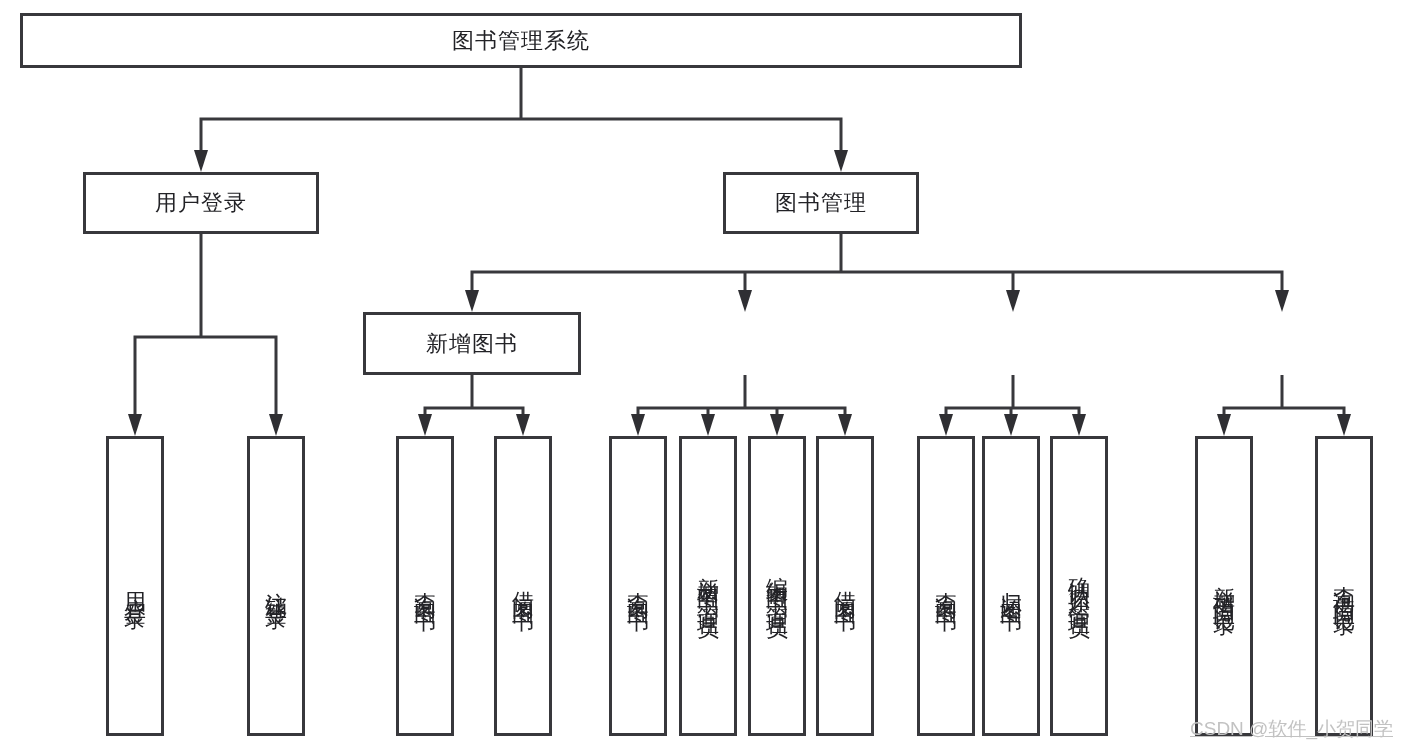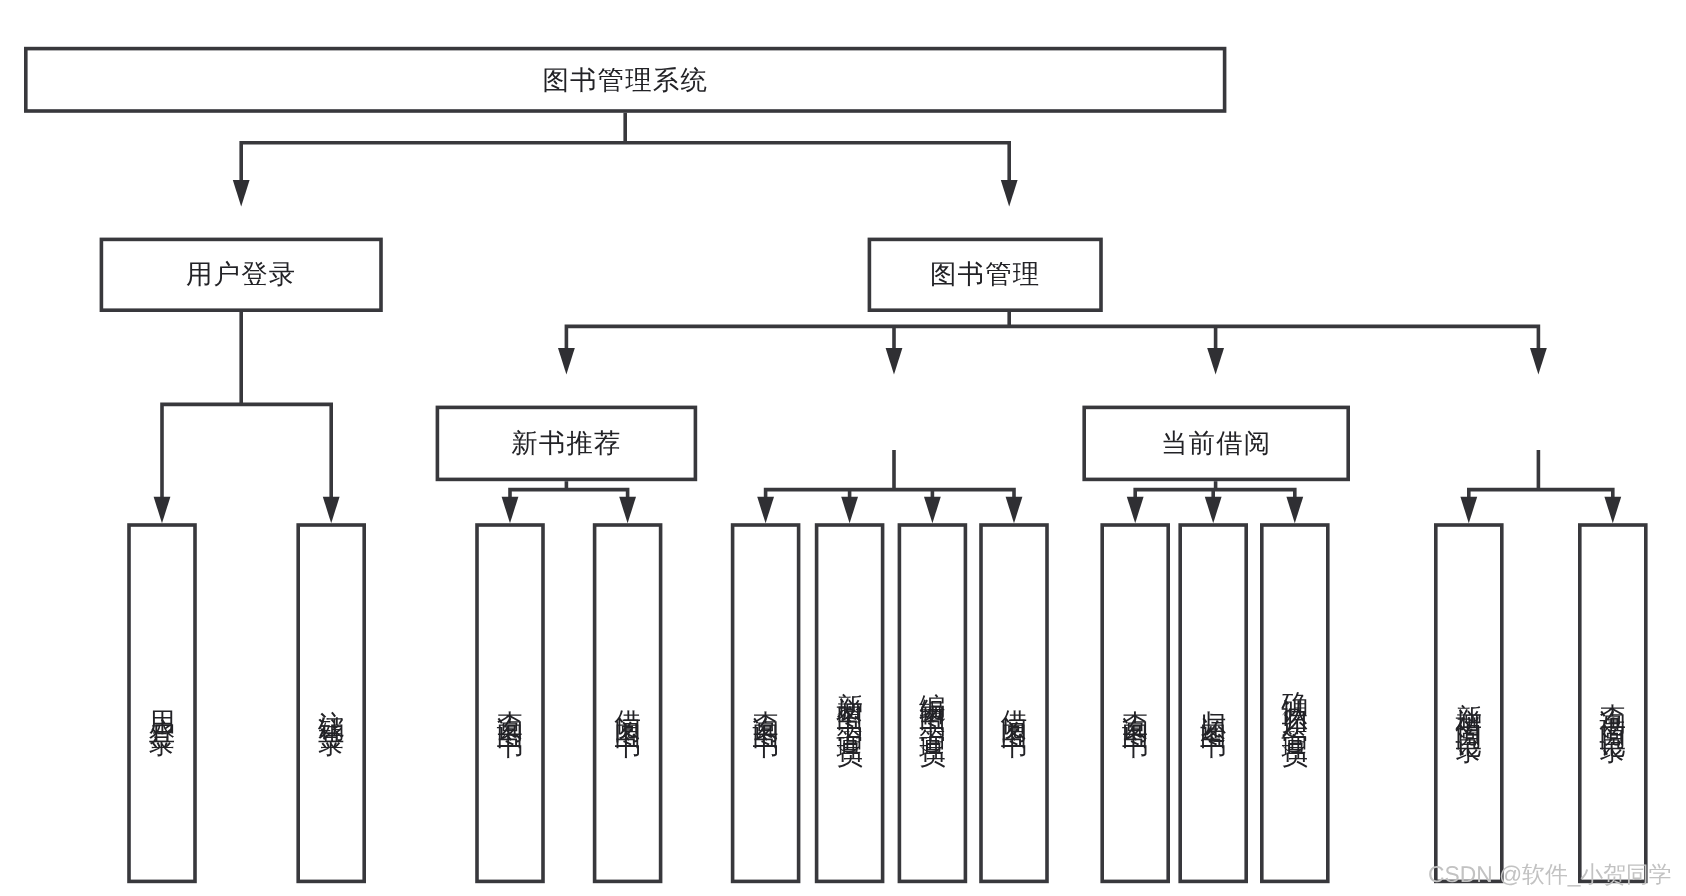--- a/index.html
+++ b/index.html
@@ -30,38 +30,38 @@
     background: #ffffff;
     color: #222226;
     display: flex;
     align-items: center;
     justify-content: center;
     text-align: center;
   }
   .box.h {
     font-size: 22px;
     letter-spacing: 1px;
-    margin-top: 26px;
   }
   .box.v {
     writing-mode: vertical-rl;
     text-orientation: mixed;
     font-size: 22px;
     letter-spacing: 6px;
     line-height: 1;
   }
   .watermark {
     position: absolute;
     left: 1190px;
     top: 716px;
     width: 202px;
     font-size: 19px;
     color: #c2c2c2;
     white-space: nowrap;
     text-align: right;
+    text-decoration: underline;
   }
 </style>
 </head>
 <body>
 
 <div class="canvas">
 
   <svg class="connector-svg" viewBox="0 0 1405 747" xmlns="http://www.w3.org/2000/svg">
     <g stroke="#38383c" stroke-width="3" fill="none">
 
@@ -107,22 +107,21 @@
       <polygon points="1217,414 1231,414 1224,436"></polygon>
       <polygon points="1337,414 1351,414 1344,436"></polygon>
     </g>
   </svg>
 
   <div class="box h" style="left:20px; top:13px; width:1002px; height:55px">图书管理系统</div>
 
   <div class="box h" style="left:83px; top:172px; width:236px; height:62px">用户登录</div>
   <div class="box h" style="left:723px; top:172px; width:196px; height:62px">图书管理</div>
 
-  <div class="box h" style="left:363px; top:312px; width:218px; height:63px">新书推荐</div>
-  <div class="box h" style="left:902px; top:312px; width:223px; height:63px">当前借阅</div>
+  <div class="box h" style="left:363px; top:312px; width:218px; height:63px">新增图书</div>
 
   <div class="box v" style="left:106px; top:436px; width:58px; height:300px">用户登录</div>
   <div class="box v" style="left:247px; top:436px; width:58px; height:300px">注销登录</div>
 
   <div class="box v" style="left:396px; top:436px; width:58px; height:300px">查询图书</div>
   <div class="box v" style="left:494px; top:436px; width:58px; height:300px">借阅图书</div>
 
   <div class="box v" style="left:609px; top:436px; width:58px; height:300px">查询图书</div>
   <div class="box v" style="left:679px; top:436px; width:58px; height:300px">新增图书（管理员）</div>
   <div class="box v" style="left:748px; top:436px; width:58px; height:300px">编辑图书（管理员）</div>

